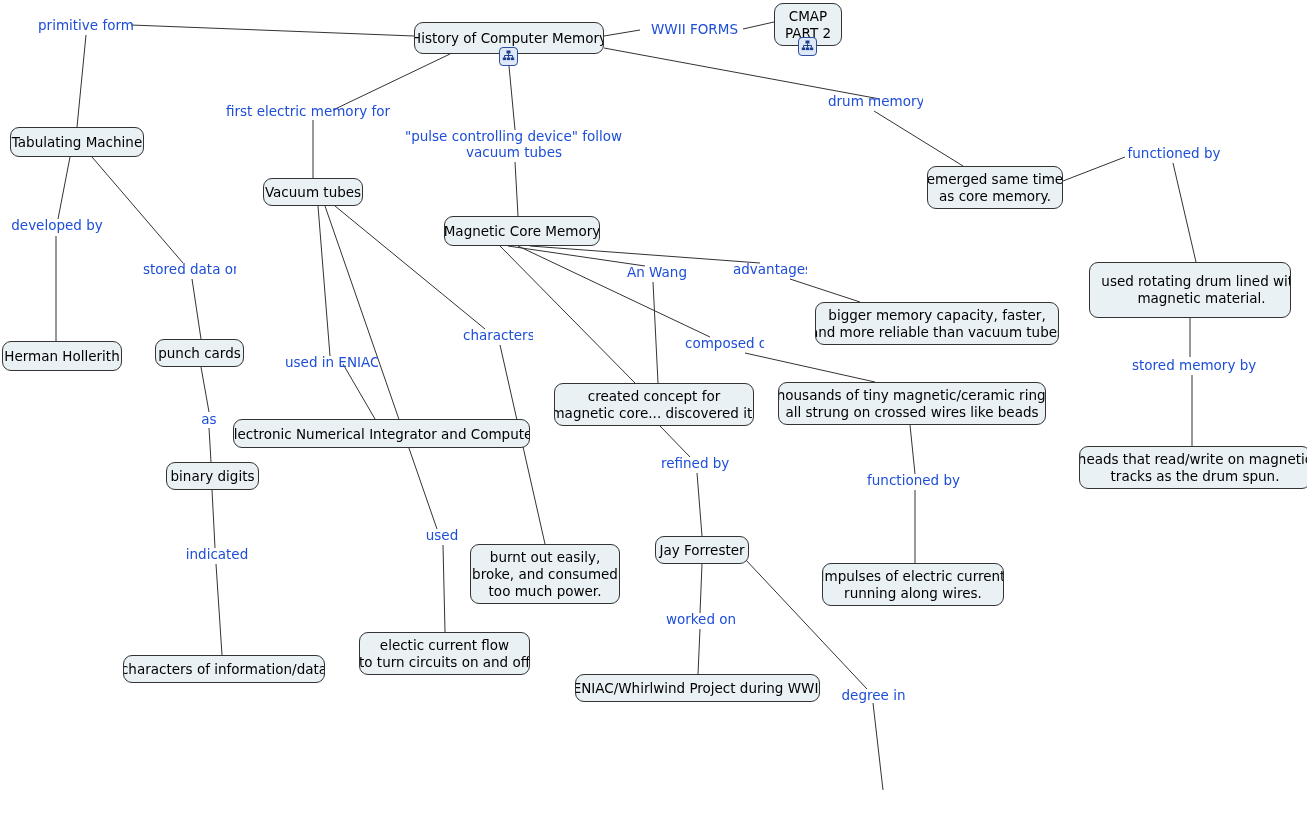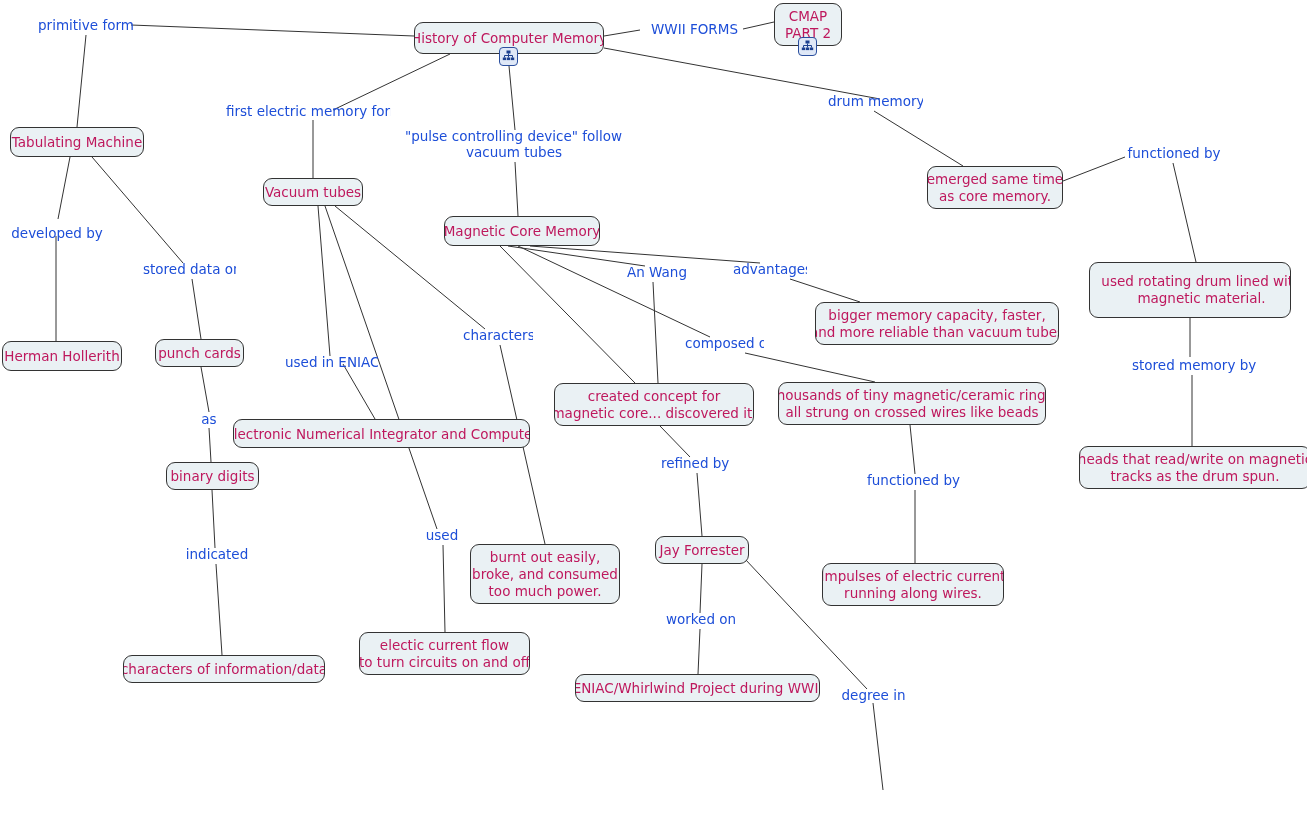--- a/index.html
+++ b/index.html
@@ -24,21 +24,21 @@
     width: 1307px;
     height: 822px;
     pointer-events: none;
   }
   .node {
     position: absolute;
     box-sizing: border-box;
     background: #eaf1f4;
     border: 1px solid #333333;
     border-radius: 9px;
-    color: #be185d;
+    color: #000000;
     font-size: 13.5px;
     line-height: 16px;
     text-align: center;
     white-space: pre;
     overflow: hidden;
     display: flex;
     align-items: center;
     justify-content: center;
     padding: 0 6px;
   }
@@ -172,21 +172,21 @@
       <div class="node" style="left: 812px; top: 828px; width: 145px; height: 32px;"><span>electrical engineering</span></div>
     </div>
   <div id="labels-layer">
       <div class="link-label" style="left: 22px; top: 17px; width: 128px; height: 18px;">primitive form</div>
       <div class="link-label" style="left: 637px; top: 21px; width: 115px; height: 18px;">WWII FORMS</div>
       <div class="link-label" style="left: 828px; top: 93px; width: 95px; height: 18px;">drum memory</div>
       <div class="link-label" style="left: 226px; top: 103px; width: 165px; height: 18px;">first electric memory form</div>
       <div class="link-label" style="left: 405px; top: 128px; width: 218px; height: 36px;">"pulse controlling device" followin
 vacuum tubes</div>
       <div class="link-label" style="left: 1125px; top: 145px; width: 98px; height: 18px;">functioned by</div>
-      <div class="link-label" style="left: 10px; top: 217px; width: 94px; height: 18px; margin-top: 8px;">developed by</div>
+      <div class="link-label" style="left: 10px; top: 217px; width: 94px; height: 18px;">developed by</div>
       <div class="link-label" style="left: 143px; top: 261px; width: 93px; height: 18px;">stored data on</div>
       <div class="link-label" style="left: 623px; top: 264px; width: 68px; height: 18px;">An Wang</div>
       <div class="link-label" style="left: 733px; top: 261px; width: 74px; height: 18px;">advantages</div>
       <div class="link-label" style="left: 685px; top: 335px; width: 79px; height: 18px;">composed of</div>
       <div class="link-label" style="left: 463px; top: 327px; width: 70px; height: 18px;">characters</div>
       <div class="link-label" style="left: 285px; top: 354px; width: 93px; height: 18px;">used in ENIAC</div>
       <div class="link-label" style="left: 1132px; top: 357px; width: 124px; height: 18px;">stored memory by</div>
       <div class="link-label" style="left: 199px; top: 411px; width: 20px; height: 18px;">as</div>
       <div class="link-label" style="left: 661px; top: 455px; width: 68px; height: 18px;">refined by</div>
       <div class="link-label" style="left: 866px; top: 472px; width: 95px; height: 18px;">functioned by</div>

